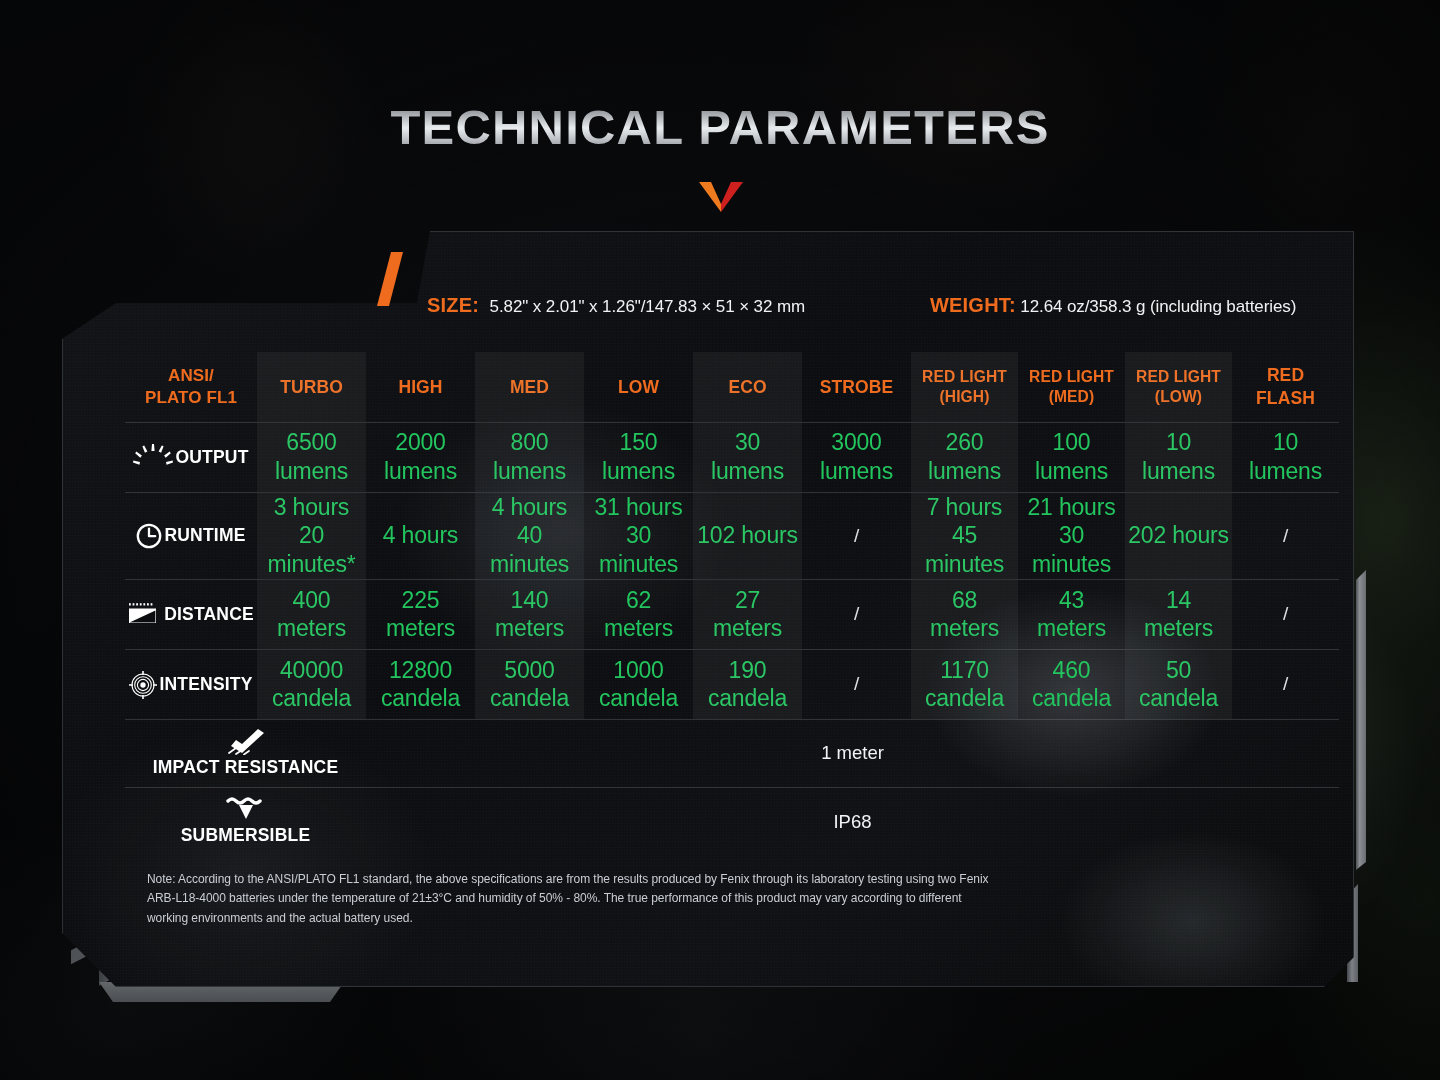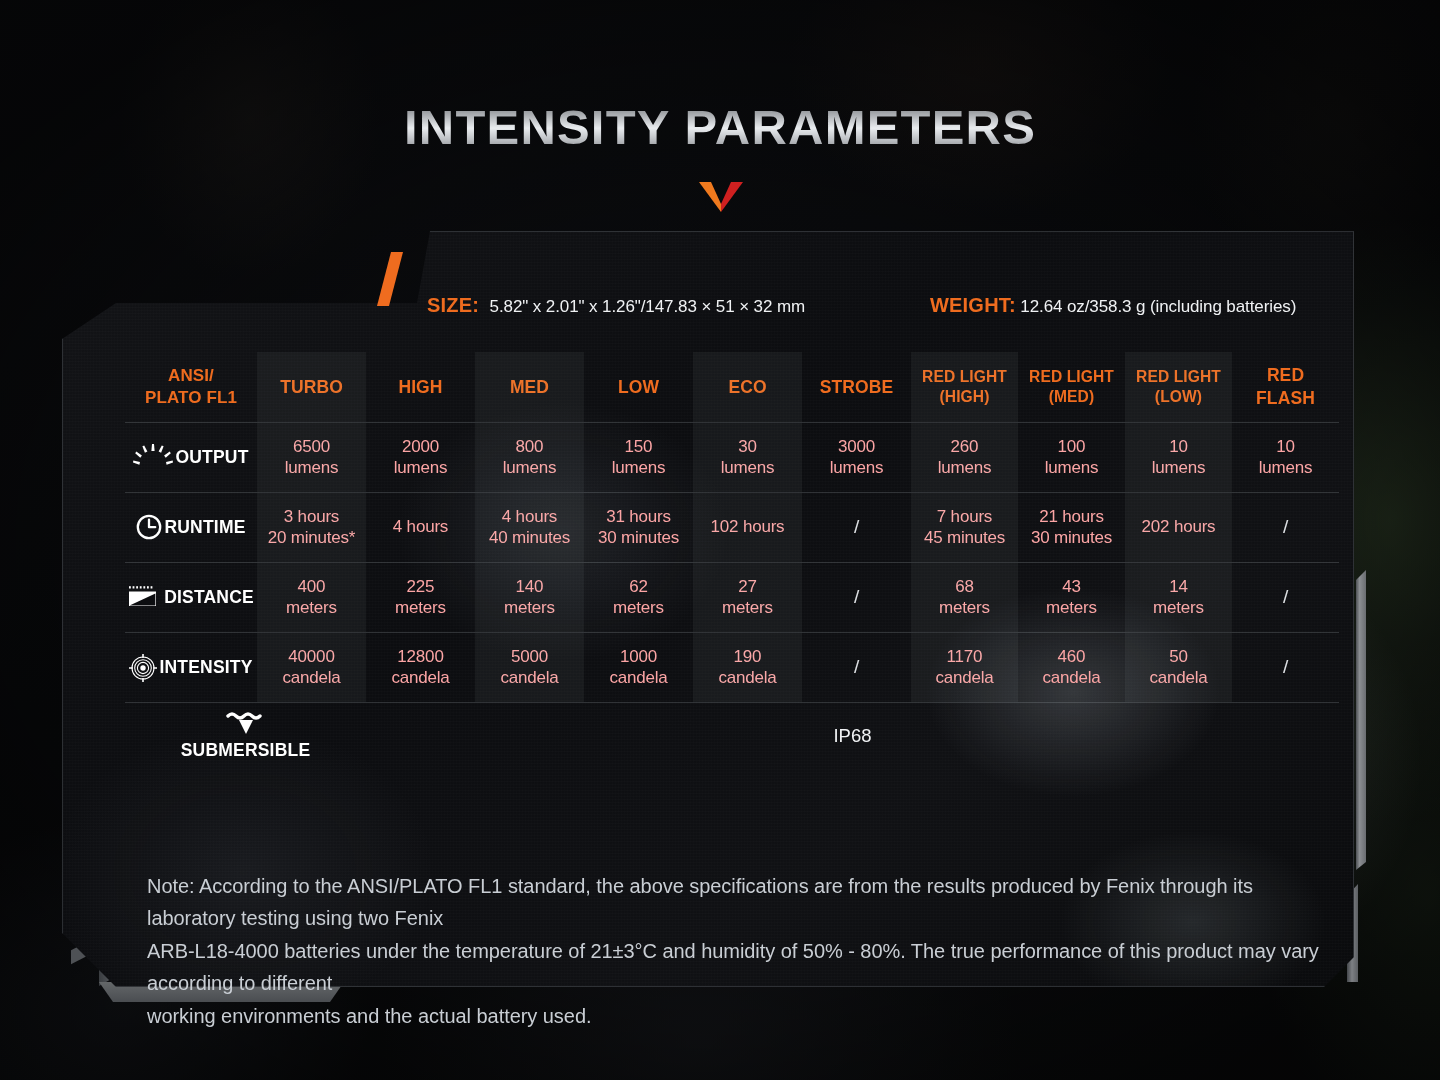--- a/index.html
+++ b/index.html
@@ -154,21 +154,21 @@
   thead th { height: 70px; border-bottom: 1px solid rgba(175,180,188,0.26); }
   .hdr {
     color: #ef6c1f; font-size: 17.5px; font-weight: bold; line-height: 1.28;
     letter-spacing: 0.1px;
   }
   .hdr.small { font-size: 15.6px; }
   .hdr.ansi { font-size: 17px; }
 
   tbody tr.datarow td { height: 70px; }
   .cellv {
-    color: #fca5a5; font-size: 17px; line-height: 1.25; letter-spacing: -0.2px;
+    color: #22c55e; font-size: 23px; line-height: 1.25; letter-spacing: -0.2px;
   }
   .cellv.slash { font-size: 19px; color: #dfe2e5; }
 
   
   .tint { position: relative; }
   .tint::before {
     content: ""; position: absolute; inset: 0;
     background: rgba(220,228,238,0.055);
     pointer-events: none;
   }
@@ -180,31 +180,31 @@
   .rl-icon { display: block; height: 26px; }
 
   tr.wide td { height: 68px; }
   .wide-label { text-align: left; padding-left: 8px; }
   .wide-inner { display: flex; flex-direction: column; align-items: center; gap: 2px; }
   .wide-val { color: #f1f3f5; font-size: 18.5px; }
 
   
   #footnote {
     position: absolute; left: 147px; top: 870px; width: 1190px;
-    color: #c9ced4; font-size: 20px; line-height: 1.62; letter-spacing: -0.05px;
+    color: #c9ced4; font-size: 12px; line-height: 1.62; letter-spacing: -0.05px;
   }
   #footnote p { margin: 0; }
 </style>
 </head>
 <body>
 
 <div id="backdrop"></div>
 <div id="backdrop-vignette"></div>
 
-<div id="title">INTENSITY PARAMETERS</div>
+<div id="title">TECHNICAL PARAMETERS</div>
 
 <svg id="title-chevron" viewBox="0 0 44 30">
   <polygon points="0,0 12,0 22,22 22,30" fill="#f07a1e"></polygon>
   <polygon points="44,0 32,0 22,22 22,30" fill="#cf2020"></polygon>
 </svg>
 
 <div class="deco" id="right-bar"></div>
 <div class="deco" id="right-bar-lower"></div>
 <div class="deco" id="left-edge-trim"></div>
 <div class="deco" id="left-hash">
@@ -467,20 +467,34 @@
             <div class="cellv">460<br>candela</div>
           </td>
           <td class="tint">
             <div class="cellv">50<br>candela</div>
           </td>
           <td>
             <div class="cellv slash">/</div>
           </td>
         </tr>
         <tr class="wide">
+          <td colspan="2" class="wide-label">
+            <div class="wide-inner">
+              <span class="rl-icon"><svg viewBox="0 0 38 26" width="38" height="26">
+                  <polygon points="31,0 37,4 15,24 4,17 9,11 15,15" fill="#fff"></polygon>
+                  <path d="M2 24 L9 19 M9 25 L15 21 M17 25.5 L22 22" stroke="#fff" stroke-width="1.7" fill="none" stroke-linecap="round"></path>
+                </svg></span>
+              <span class="rl-text">IMPACT RESISTANCE</span>
+            </div>
+          </td>
+          <td colspan="9">
+            <div class="wide-val">1 meter</div>
+          </td>
+        </tr>
+        <tr class="wide">
           <td colspan="2" class="wide-label" style="border-bottom: none;">
             <div class="wide-inner">
               <span class="rl-icon"><svg viewBox="0 0 40 24" width="40" height="24">
                   <path d="M2 4 q4 -4 8 0 q4 4 8 0 q4 -4 8 0 q4 4 8 0" fill="none" stroke="#fff" stroke-width="3.4" stroke-linecap="round"></path>
                   <polygon points="13,8 27,8 20,22" fill="#fff"></polygon>
                 </svg></span>
               <span class="rl-text">SUBMERSIBLE</span>
             </div>
           </td>
           <td colspan="9" style="border-bottom: none;">

